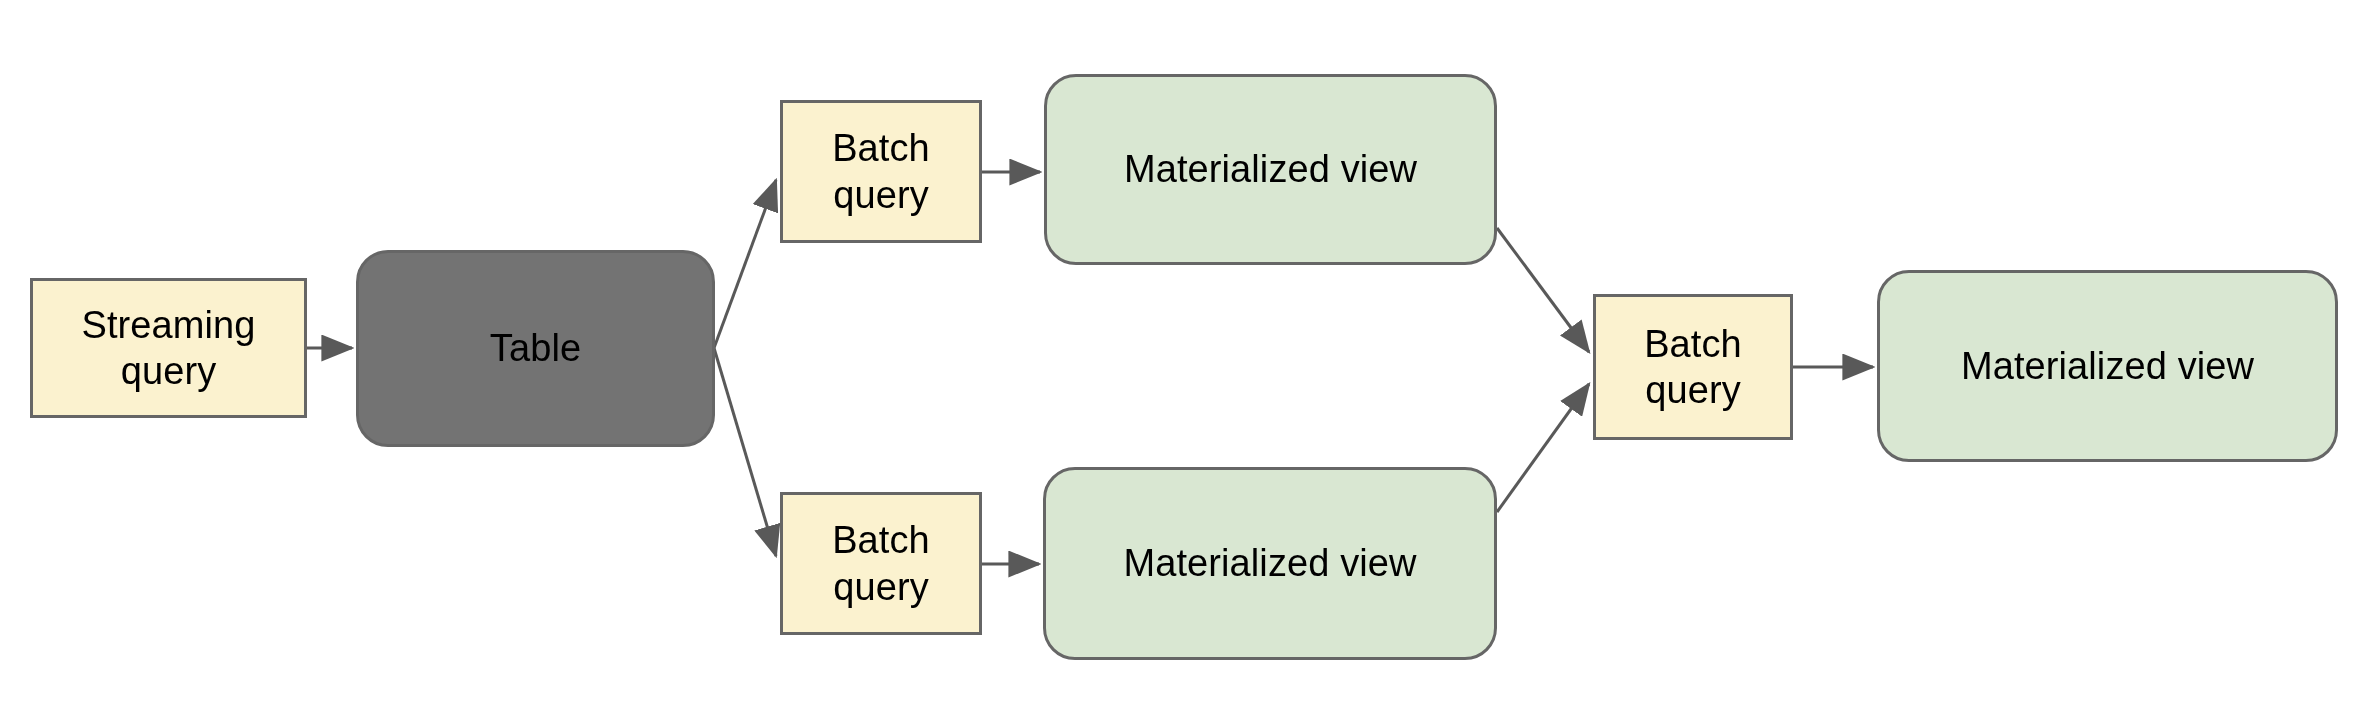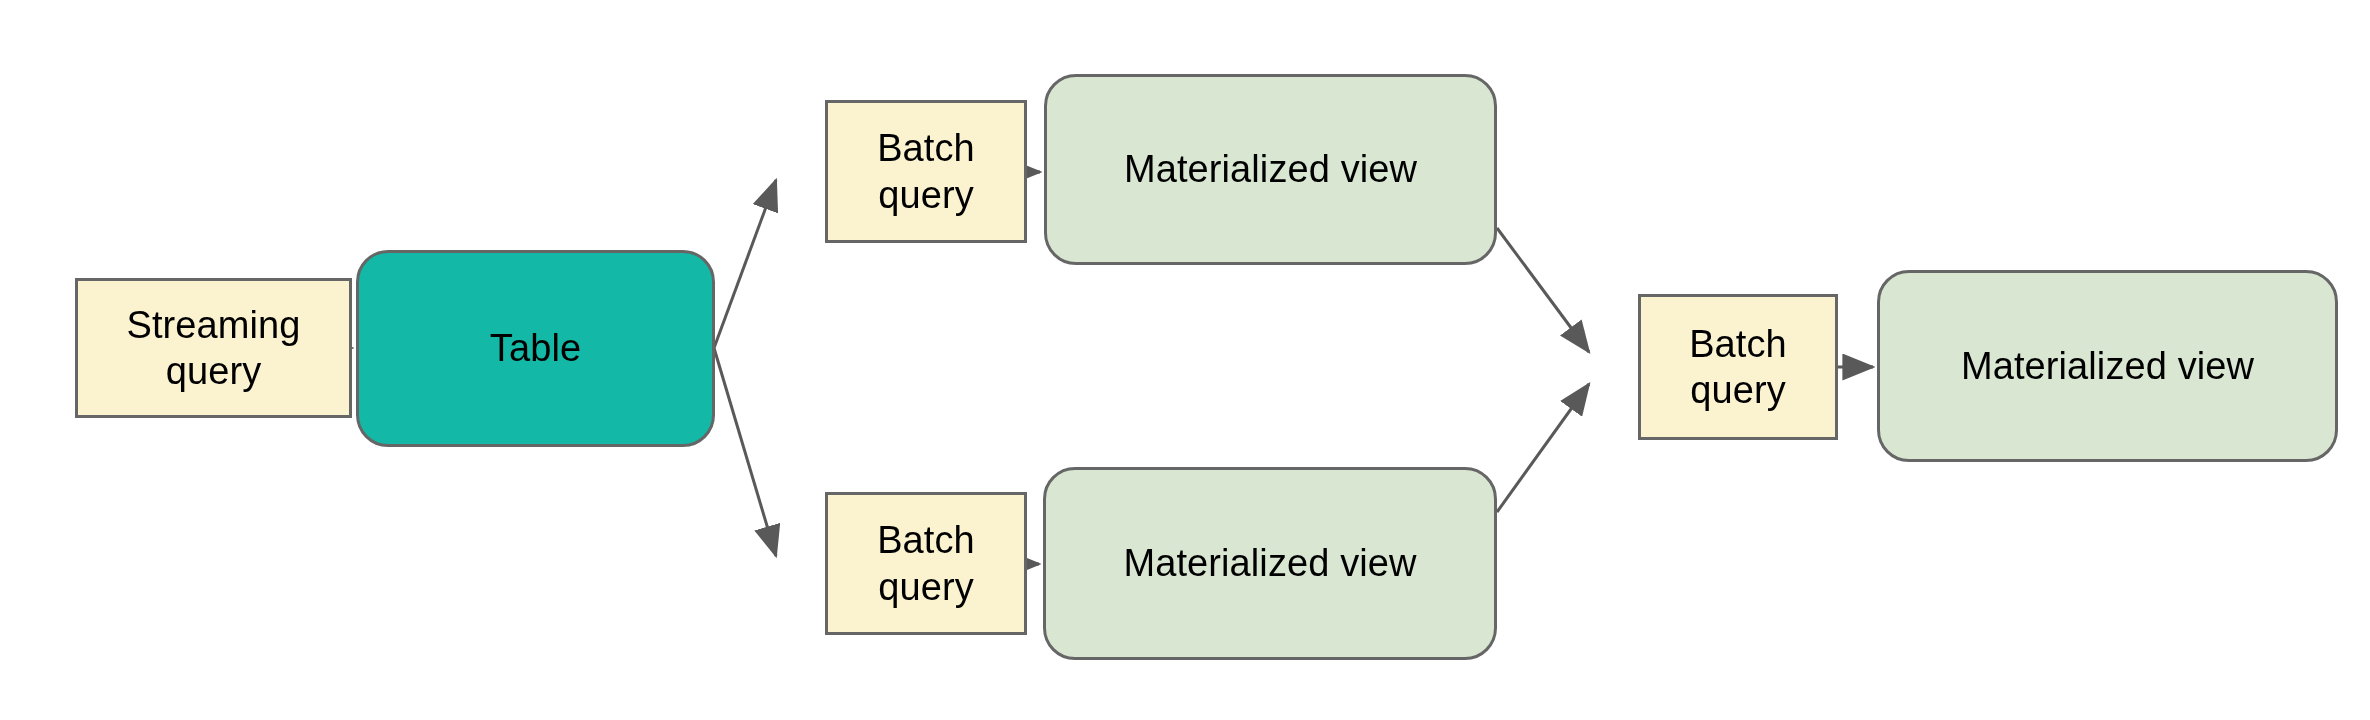--- a/index.html
+++ b/index.html
@@ -37,21 +37,20 @@
     color: #000000;
     font-size: 38px;
     line-height: 1.22;
     letter-spacing: 0.1px;
     white-space: pre-line;
   }
   .node.process {
     background: #fbf2cf;
     border: 3px solid #1d4ed8;
     border-radius: 0;
-    margin-left: 45px;
   }
   .node.store {
     background: #d9e7d2;
     border: 3px solid #666666;
     border-radius: 32px;
   }
   .node-label {
     display: block;
     width: 100%;
     padding: 0 6px;
@@ -79,21 +78,21 @@
         <line x1="1497" y1="512" x2="1589" y2="384" stroke="#595959" stroke-width="3" fill="none" marker-end="url(#arrowhead)"></line>
         <line x1="1793" y1="367" x2="1873" y2="367" stroke="#595959" stroke-width="3" fill="none" marker-end="url(#arrowhead)"></line>
       </g>
   </svg>
 
   <div class="node process" style="left: 30px; top: 278px; width: 277px; height: 140px; background: rgb(251, 242, 207); border-color: rgb(102, 102, 102);">
     <span class="node-label">Streaming
 query</span>
   </div>
 
-  <div class="node store" style="left: 356px; top: 250px; width: 359px; height: 197px; background: #14b8a6; border-color: rgb(102, 102, 102);">
+  <div class="node store" style="left: 356px; top: 250px; width: 359px; height: 197px; background: #737373; border-color: rgb(102, 102, 102);">
     <span class="node-label">Table</span>
   </div>
 
   <div class="node process" style="left: 780px; top: 100px; width: 202px; height: 143px; background: rgb(251, 242, 207); border-color: rgb(102, 102, 102);">
     <span class="node-label">Batch
 query</span>
   </div>
 
   <div class="node store" style="left: 1044px; top: 74px; width: 453px; height: 191px; background: rgb(217, 231, 210); border-color: rgb(102, 102, 102);">
     <span class="node-label">Materialized view</span>

